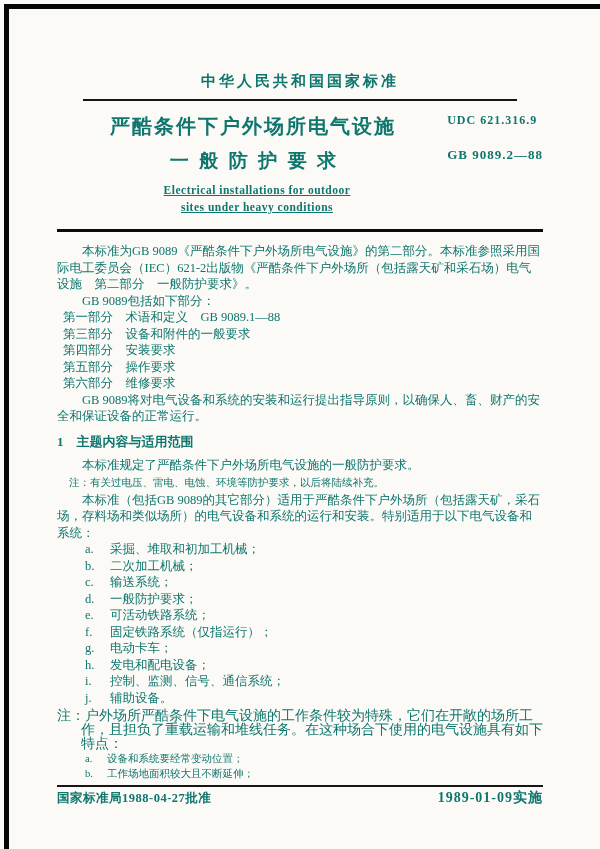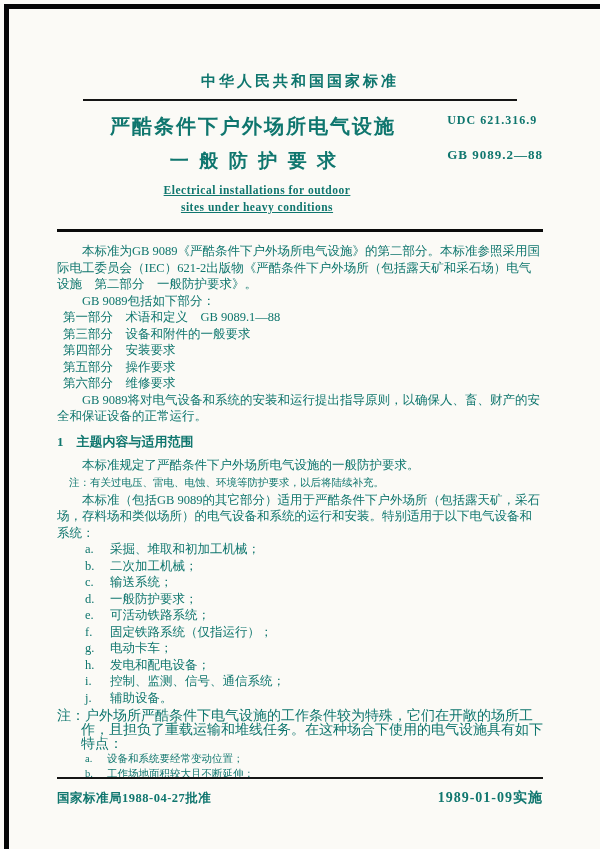--- a/index.html
+++ b/index.html
@@ -50,21 +50,21 @@
   .note-hang { font-size: 14px; line-height: 14px; margin-top: 3px; padding-left: 24px; text-indent: -24px; }
   .item { padding-left: 28px; }
   .item-label { display: inline-block; width: 25px; }
   .subitem { font-size: 10.5px; line-height: 15px; padding-left: 28px; }
   .subitem-label { display: inline-block; width: 22px; }
 
   
   .footer {
     position: absolute; left: 57px; right: 57px; bottom: 42px;
     border-top: 2px solid #151515;
-    padding-top: 10px;
+    padding-top: 2px;
     display: flex; justify-content: space-between; align-items: baseline;
   }
   .footer-left  { font-size: 12.5px; font-weight: bold; letter-spacing: 0.5px; }
   .footer-right { font-size: 14px;  font-weight: bold; letter-spacing: 1px; }
 </style>
 </head>
 <body>
 
 <div class="page">
   <div class="scan-top"></div>

